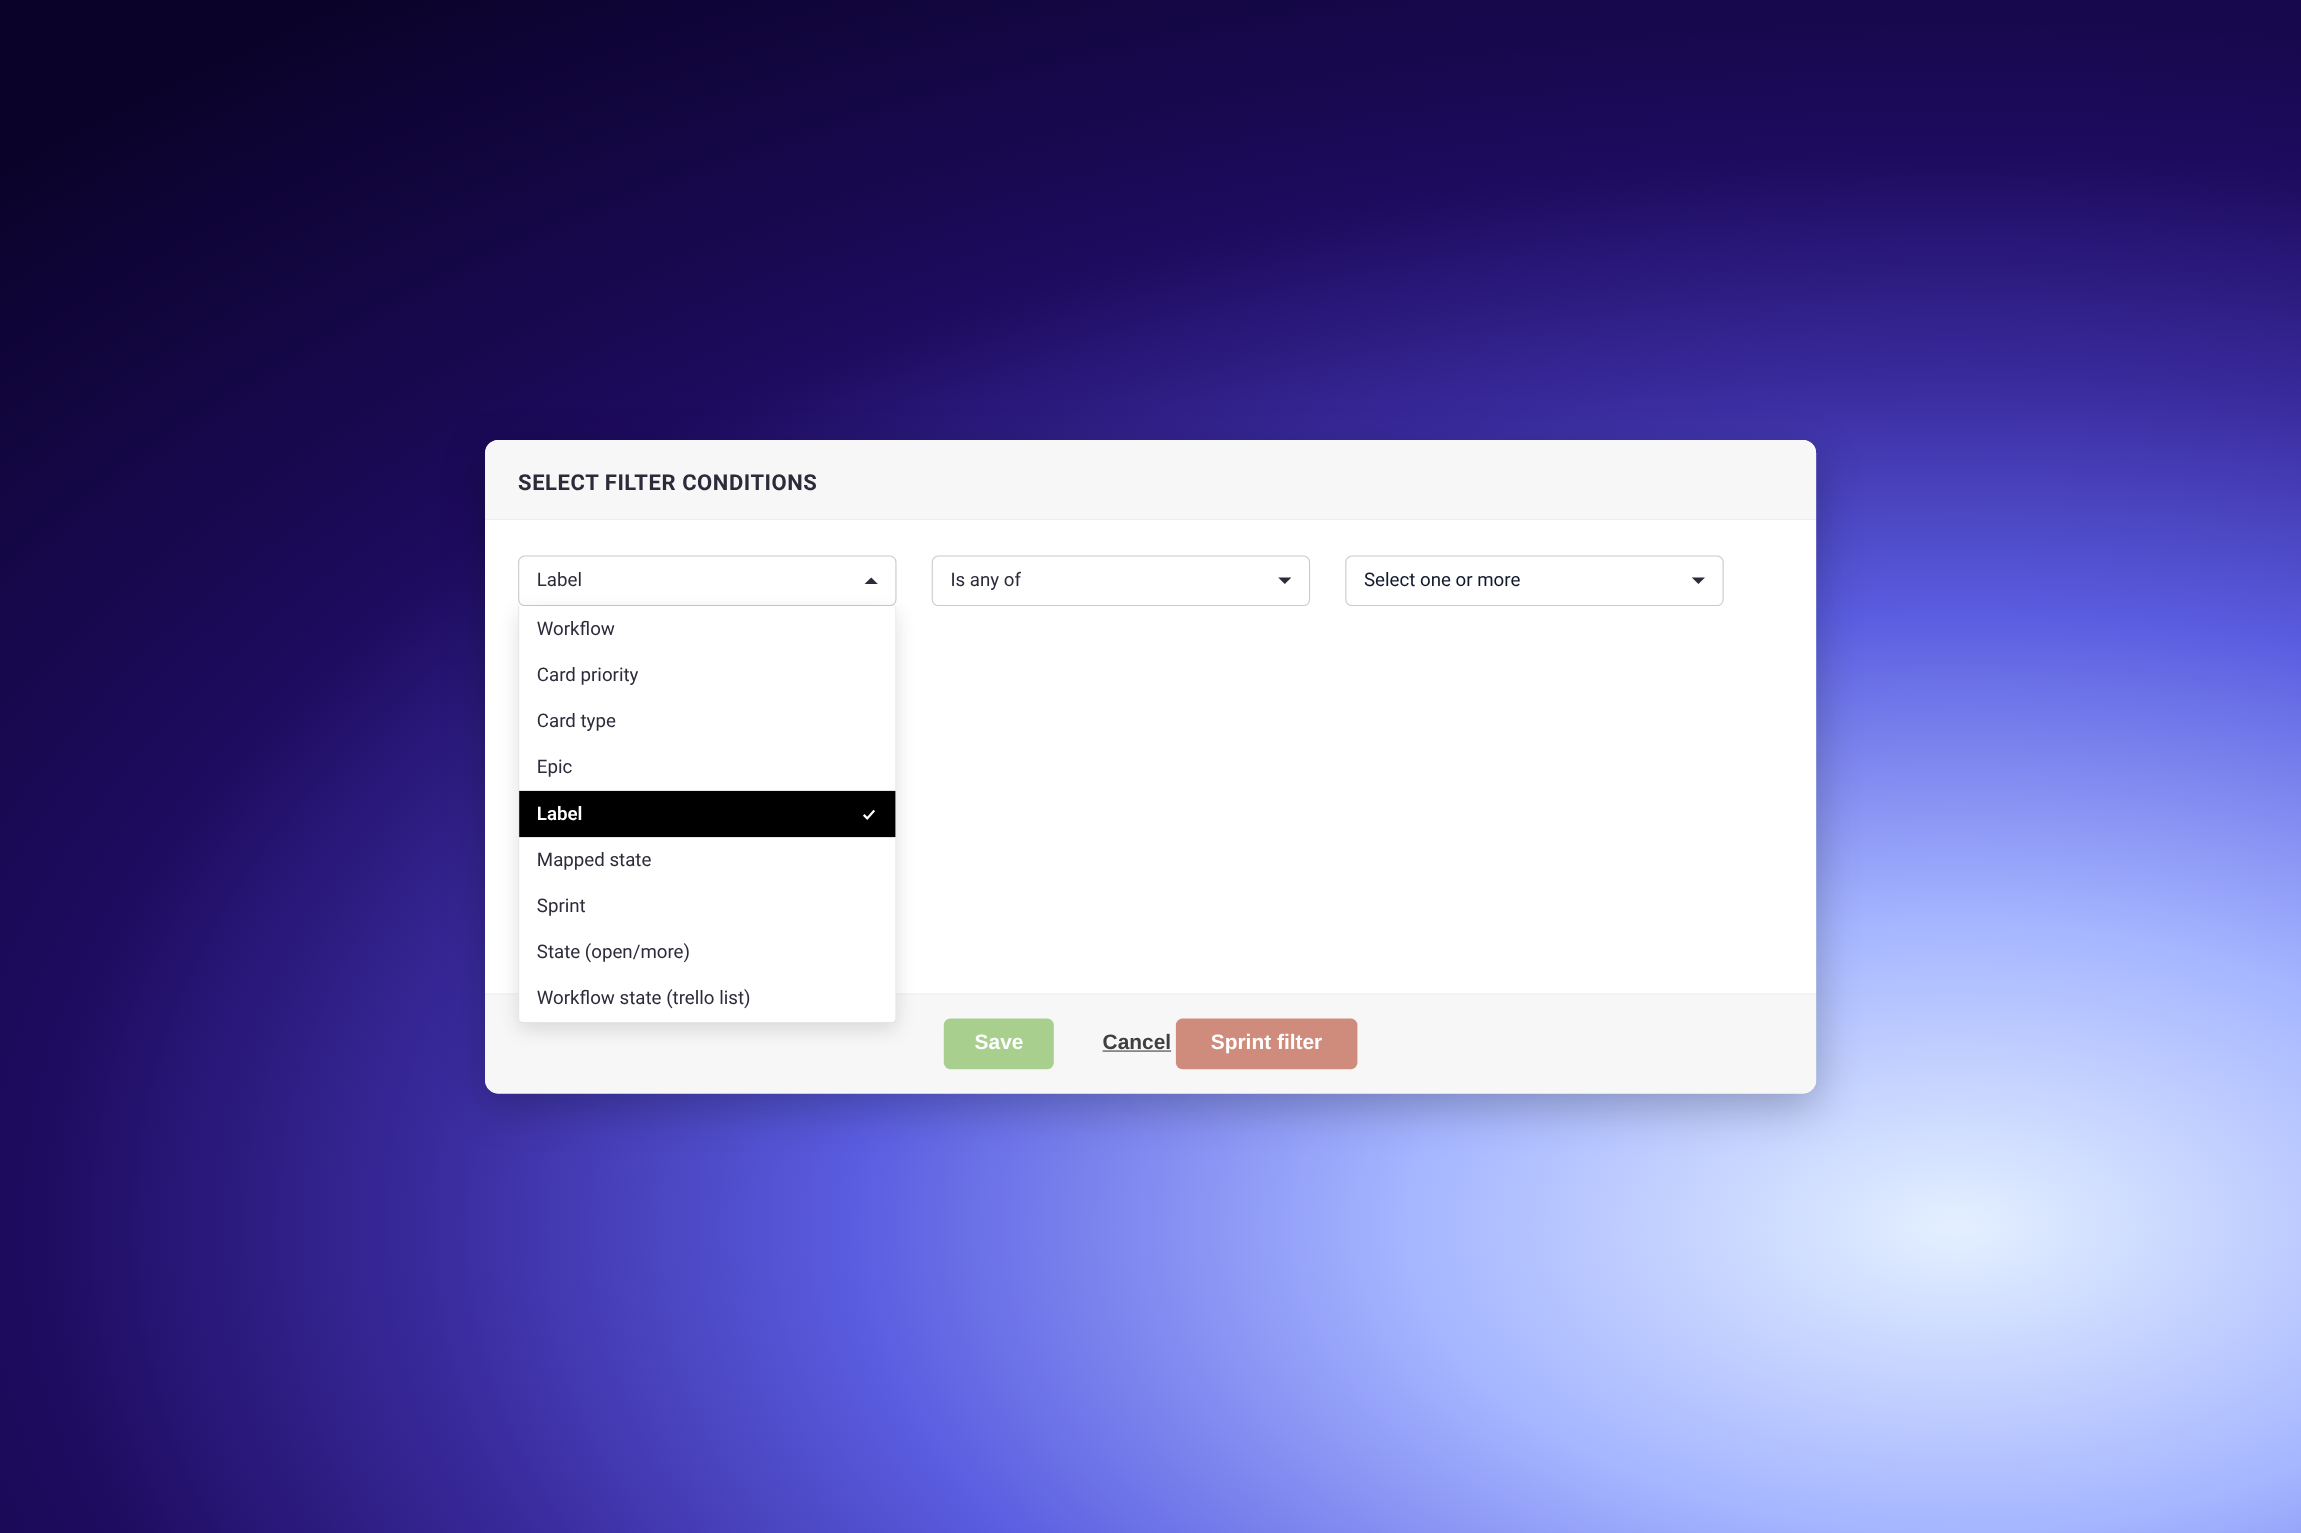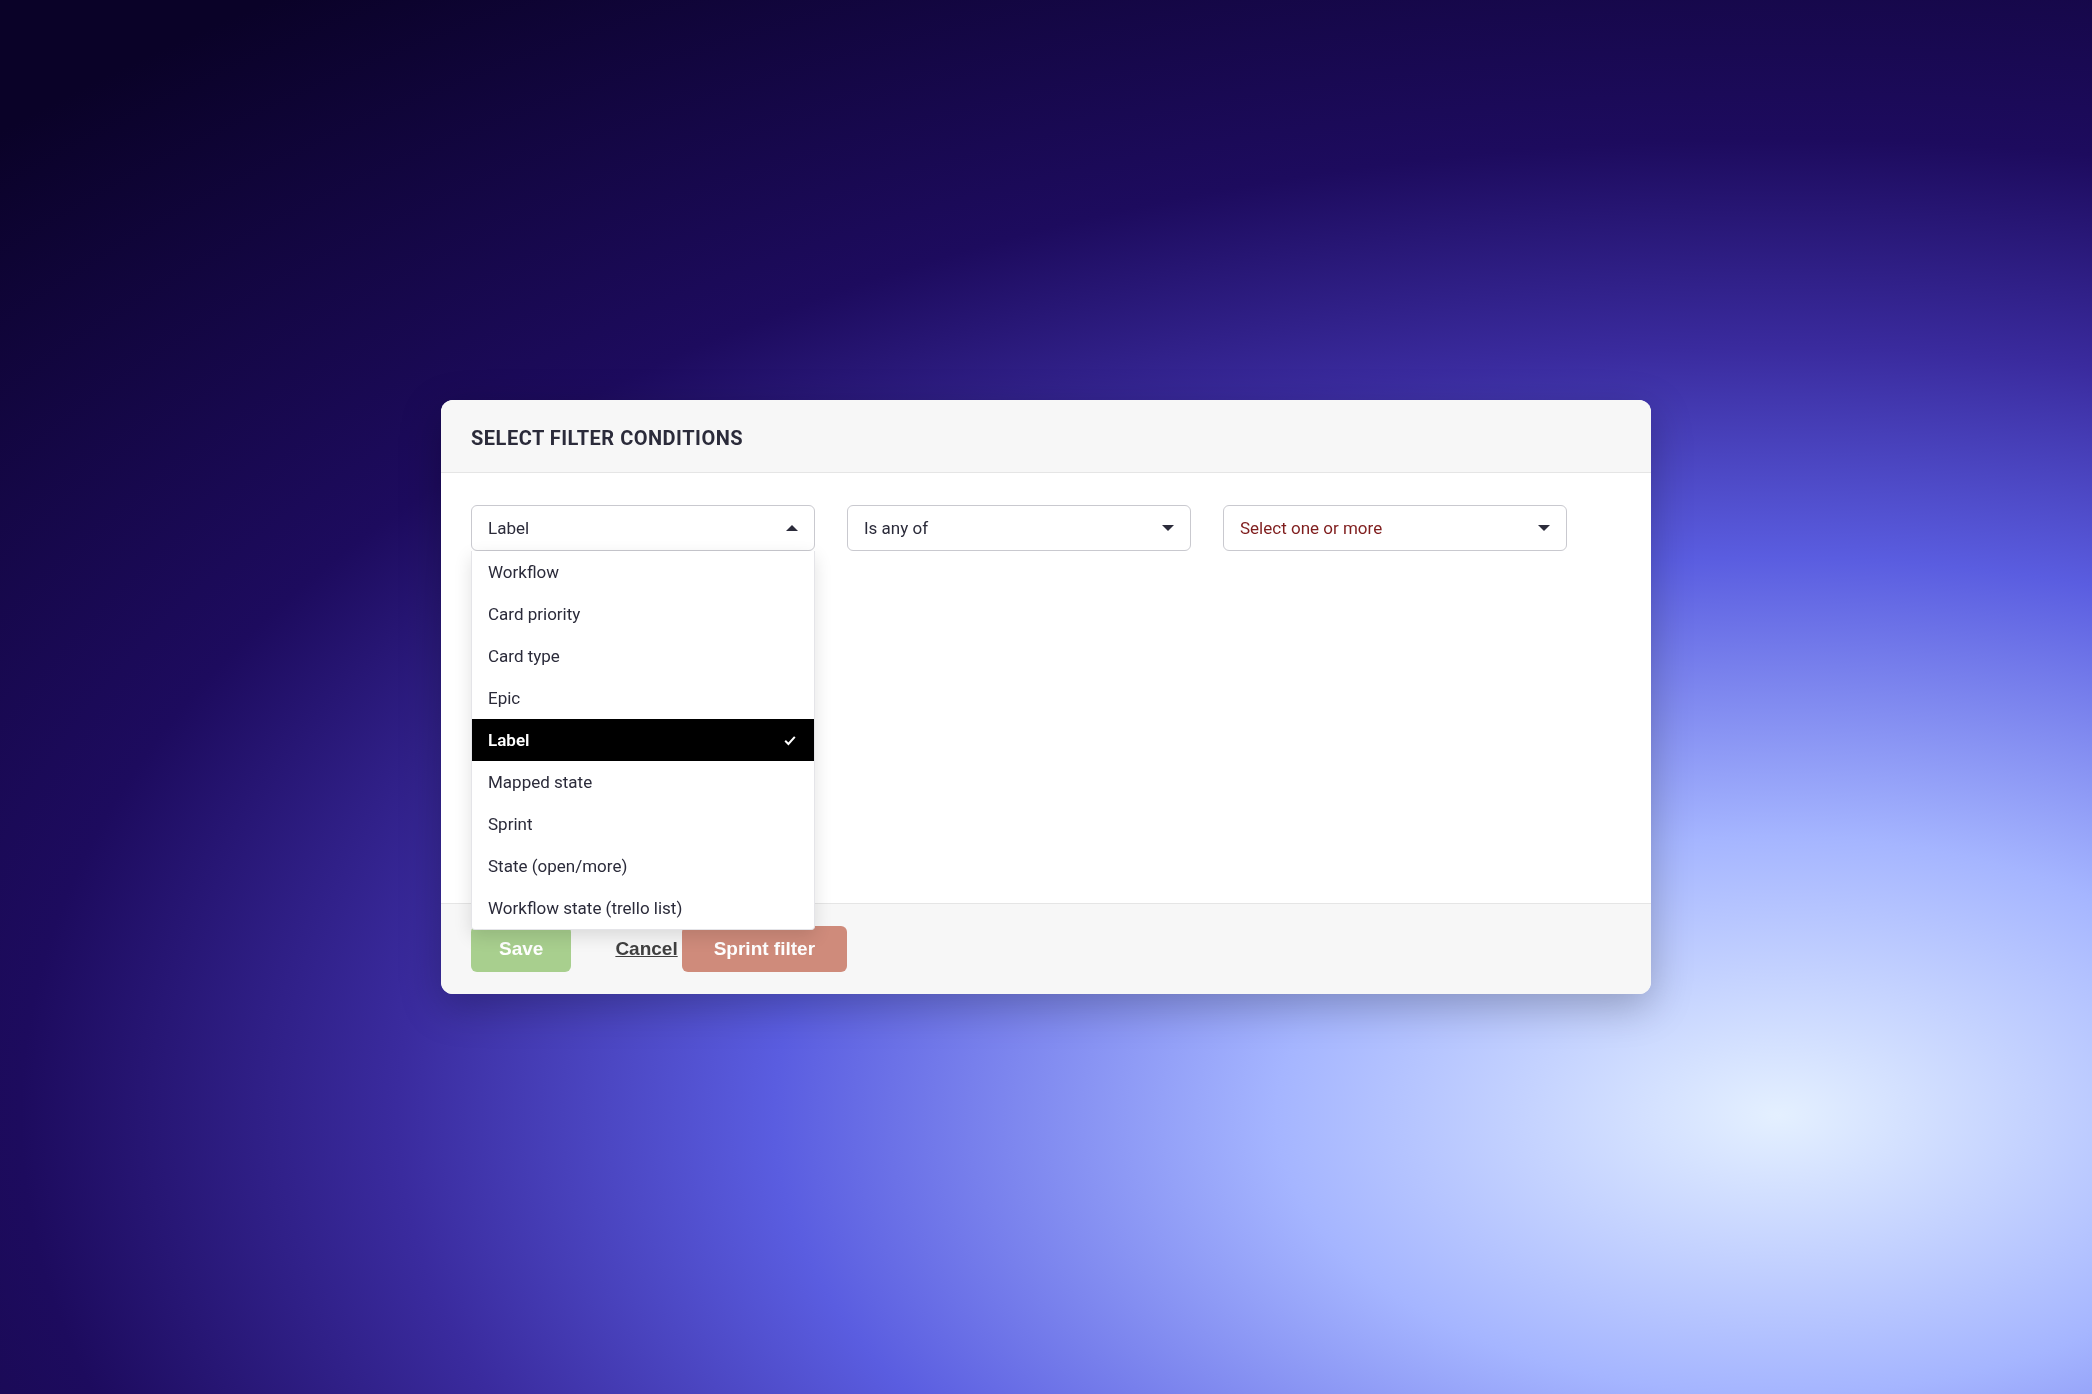--- a/index.html
+++ b/index.html
@@ -55,21 +55,21 @@
     height: 46px;
     padding: 0 16px;
     display: flex;
     align-items: center;
     justify-content: space-between;
     background: #fff;
     cursor: pointer;
     font-size: 17px;
     color: #2b2b3a;
   }
-  .select-box.placeholder-text { color: #7f1d1d; }
+  .select-box.placeholder-text { color: #0f172a; }
   .caret {
     width: 0; height: 0;
     border-left: 6px solid transparent;
     border-right: 6px solid transparent;
   }
   .caret.down { border-top: 6px solid #2b2b3a; }
   .caret.up { border-bottom: 6px solid #2b2b3a; }
   .dropdown {
     position: absolute;
     top: 46px;
@@ -101,21 +101,21 @@
     stroke: #ffffff;
     stroke-width: 2.5;
     fill: none;
   }
   .modal-footer {
     background: #f7f7f7;
     border-top: 1px solid #e5e5e5;
     padding: 22px 30px;
     display: flex;
     align-items: center;
-    justify-content: flex-start;
+    justify-content: center;
     border-radius: 0 0 12px 12px;
   }
   .footer-left {
     display: flex;
     align-items: center;
     gap: 40px;
   }
   .btn {
     border: none;
     border-radius: 6px;

